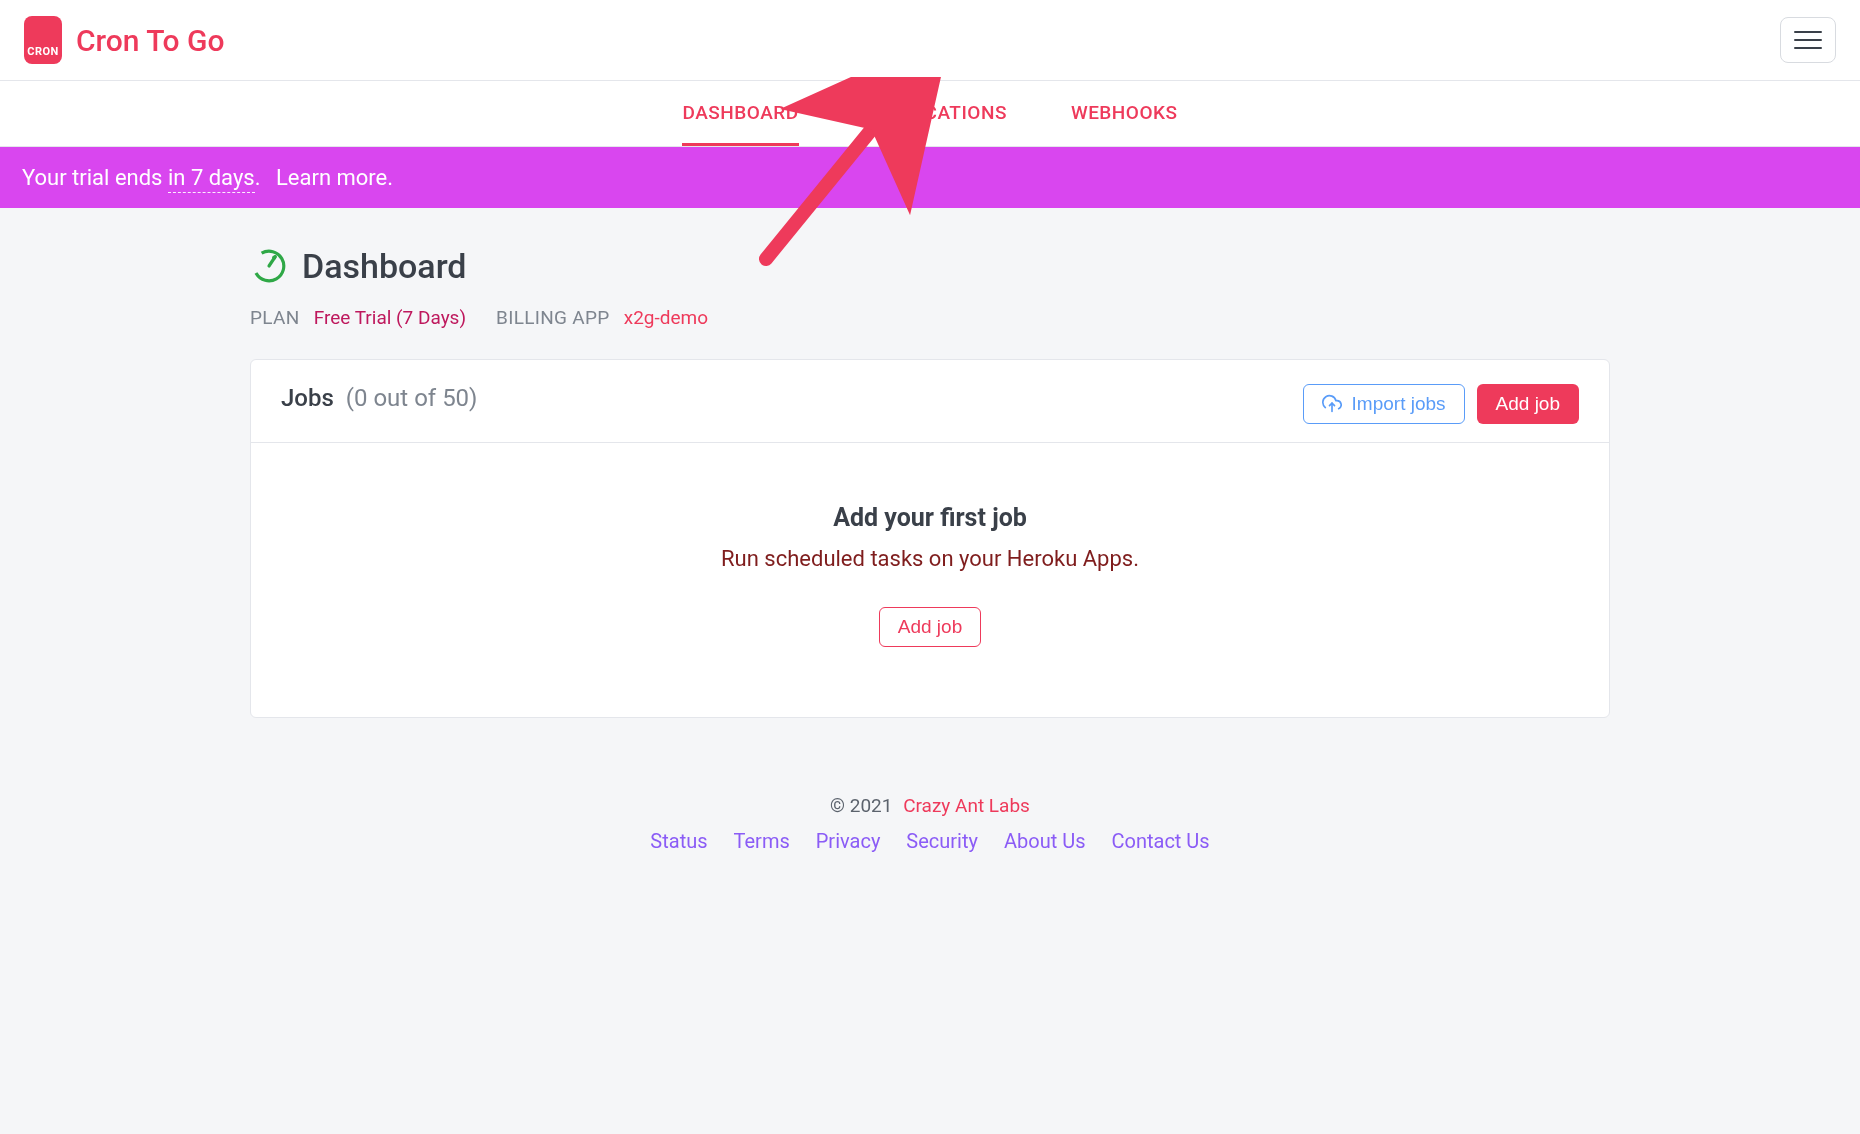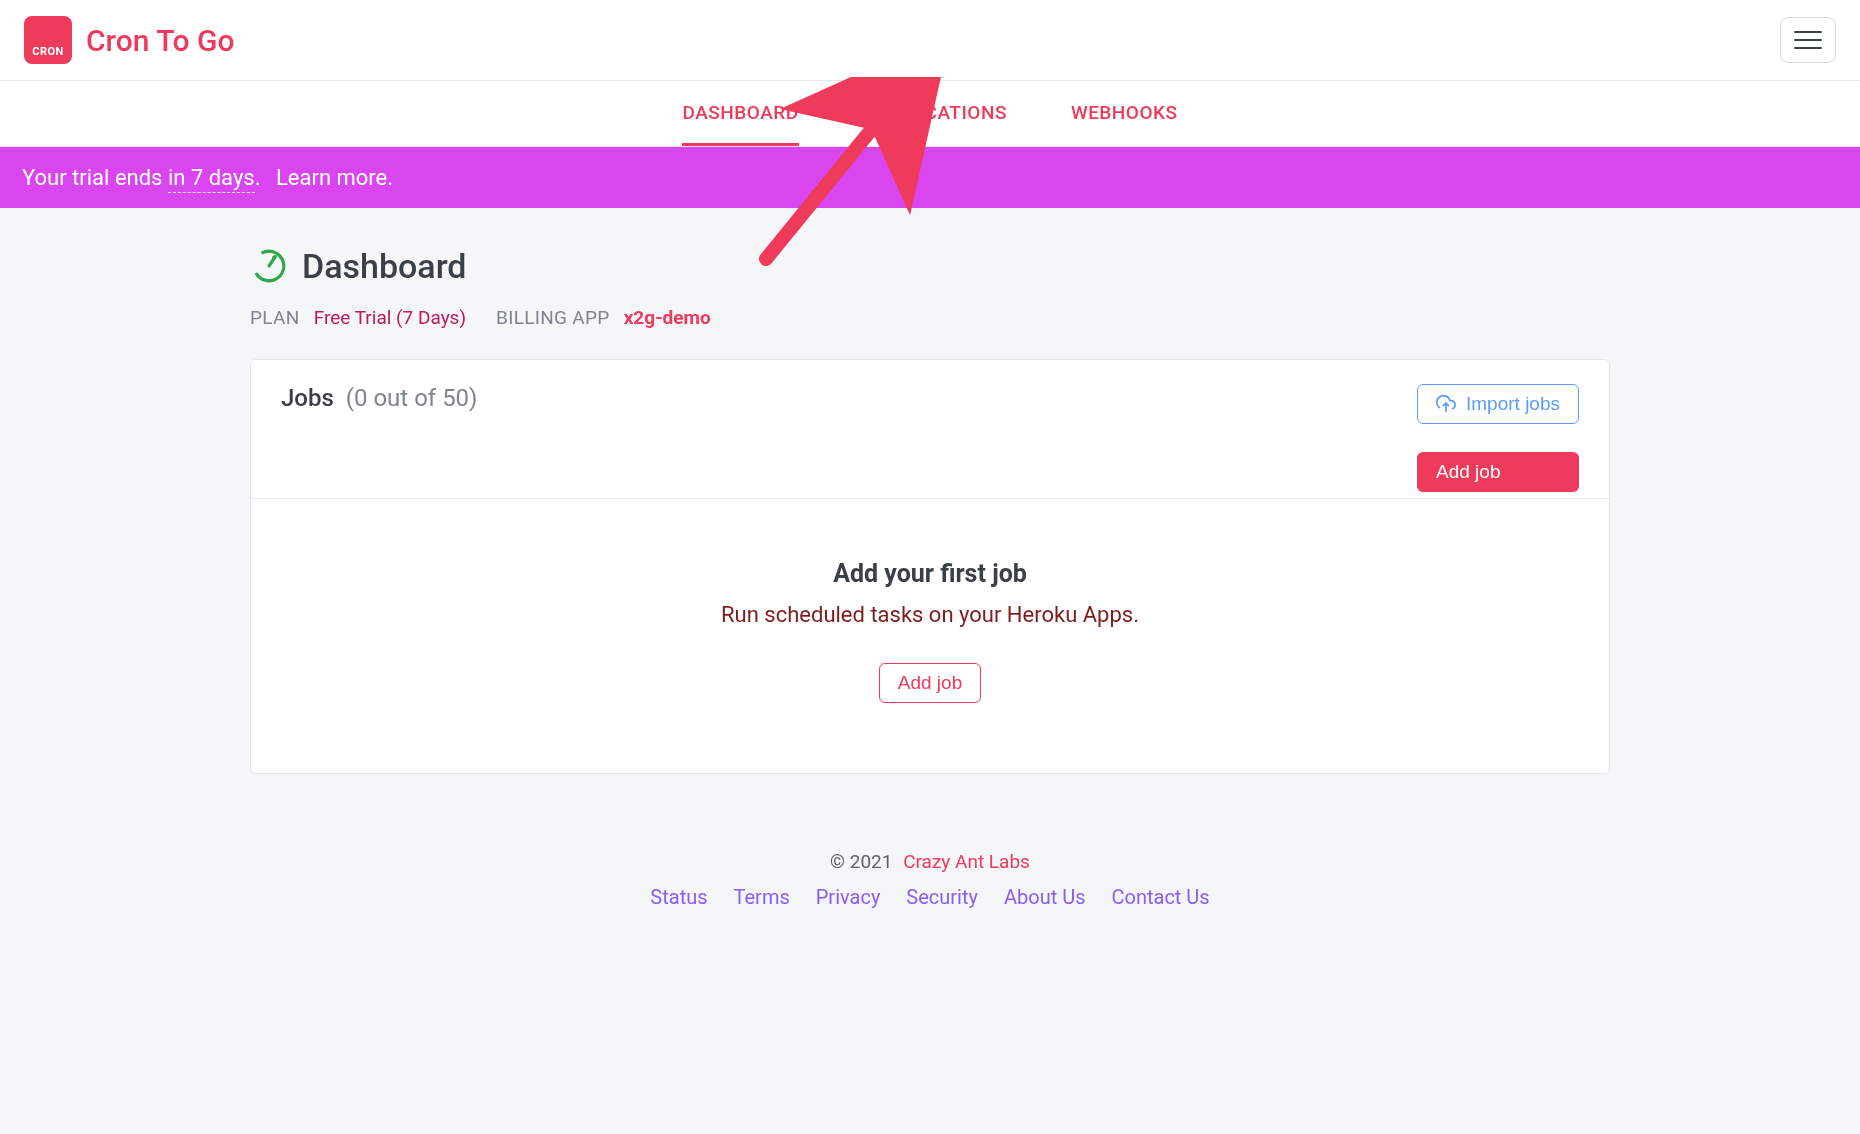--- a/index.html
+++ b/index.html
@@ -13,21 +13,21 @@
   .navbar {
     background: #fff;
     border-bottom: 1px solid #e4e6eb;
     padding: 16px 24px;
     display: flex;
     align-items: center;
     justify-content: space-between;
   }
   .brand { display: flex; align-items: center; gap: 14px; text-decoration: none; }
   .logo {
-    width: 48px; height: 48px; background:#ee3a5b; border-radius: 8px;
+    width: 38px; height: 48px; background:#ee3a5b; border-radius: 8px;
     display:flex; align-items:flex-end; justify-content:center;
     color:#fff; font-weight:700; font-size:11px; letter-spacing:0.5px;
     padding-bottom:6px;
   }
   .brand-text { color:#ee3a5b; font-size:30px; font-weight:500; }
   .hamburger {
     width:56px; height:46px; border:1px solid #d8dbe0; border-radius:8px;
     background:#fff; display:flex; flex-direction:column; align-items:center; justify-content:center;
     gap:6px; cursor:pointer;
   }
@@ -54,39 +54,39 @@
 
   .page { padding: 38px 20px 50px 20px; max-width: 1400px; margin:0 auto; }
 
   .page-header { display:flex; align-items:center; gap:14px; margin-bottom:20px; }
   .dash-icon { width:38px; height:38px; }
   .page-title { font-size:34px; font-weight:500; color:#3a4049; }
 
   .meta-row { display:flex; gap:30px; font-size:19px; margin-bottom:30px; }
   .meta-label { color:#7e858f; letter-spacing:0.3px; }
   .meta-value { color:#be185d; }
-  .meta-link  { color:#ee3a5b; cursor:pointer;font-weight:bold; }
+  .meta-link  { color:#ee3a5b; cursor:pointer; }
 
   .card {
     background:#fff;
     border:1px solid #e4e6eb;
     border-radius:6px;
     overflow:hidden;
   }
   .card-header {
-    padding:24px 30px 6px;
+    padding:24px 30px 18px;
     display:flex; justify-content:space-between; align-items:flex-start;
     border-bottom:1px solid #e4e6eb;
   }
   .jobs-title { font-size:24px; font-weight:500; color:#3a4049; }
   .jobs-count { color:#7e858f; font-weight:400; margin-left:8px; }
   .jobs-desc  { font-size:19px; color:#5c636d; margin-top:8px; }
   .jobs-desc a { color:#ee3a5b; text-decoration:none; cursor:pointer; }
 
-  .btn-row { display:flex; gap:28px;flex-direction:column; }
+  .btn-row { display:flex; gap:12px; }
   .btn {
     font-size:19px; padding:8px 18px; border-radius:6px; cursor:pointer;
     display:inline-flex; align-items:center; gap:10px;
     border:1px solid transparent;
   }
   .btn-outline-blue { border-color:#5a9cf8; color:#5a9cf8; background:#fff; }
   .btn-solid-red    { background:#ee3a5b; color:#fff; }
   .btn-outline-red  { border-color:#ee3a5b; color:#ee3a5b; background:#fff; }
 
   .card-body { padding: 60px 30px 70px; text-align:center; }

